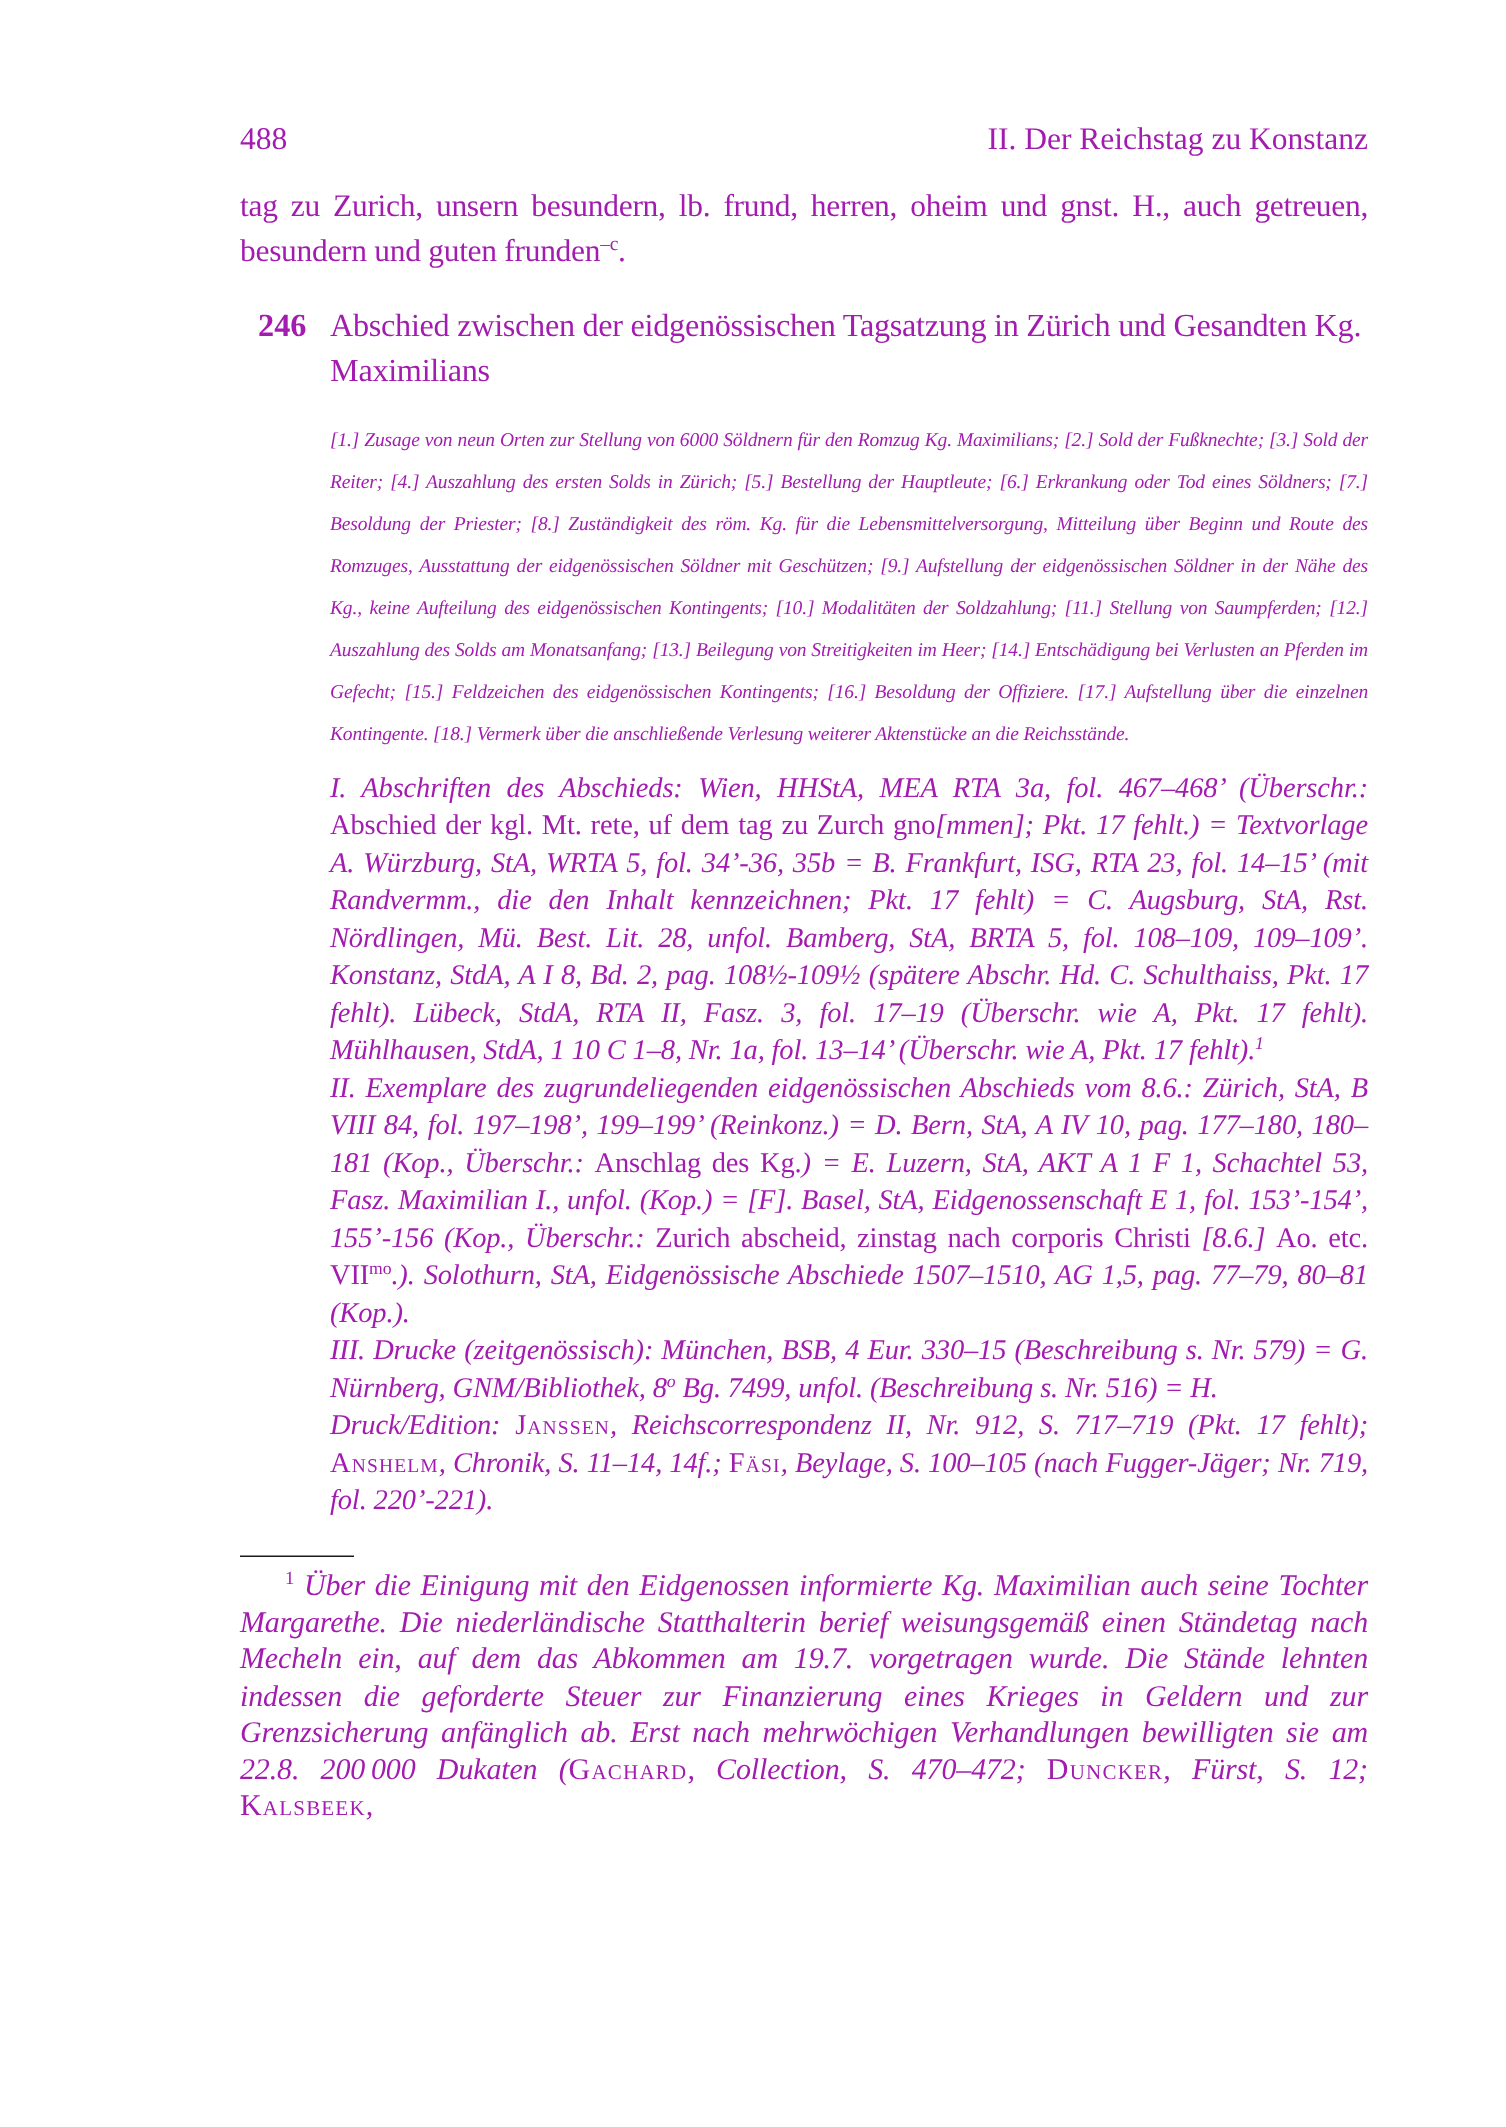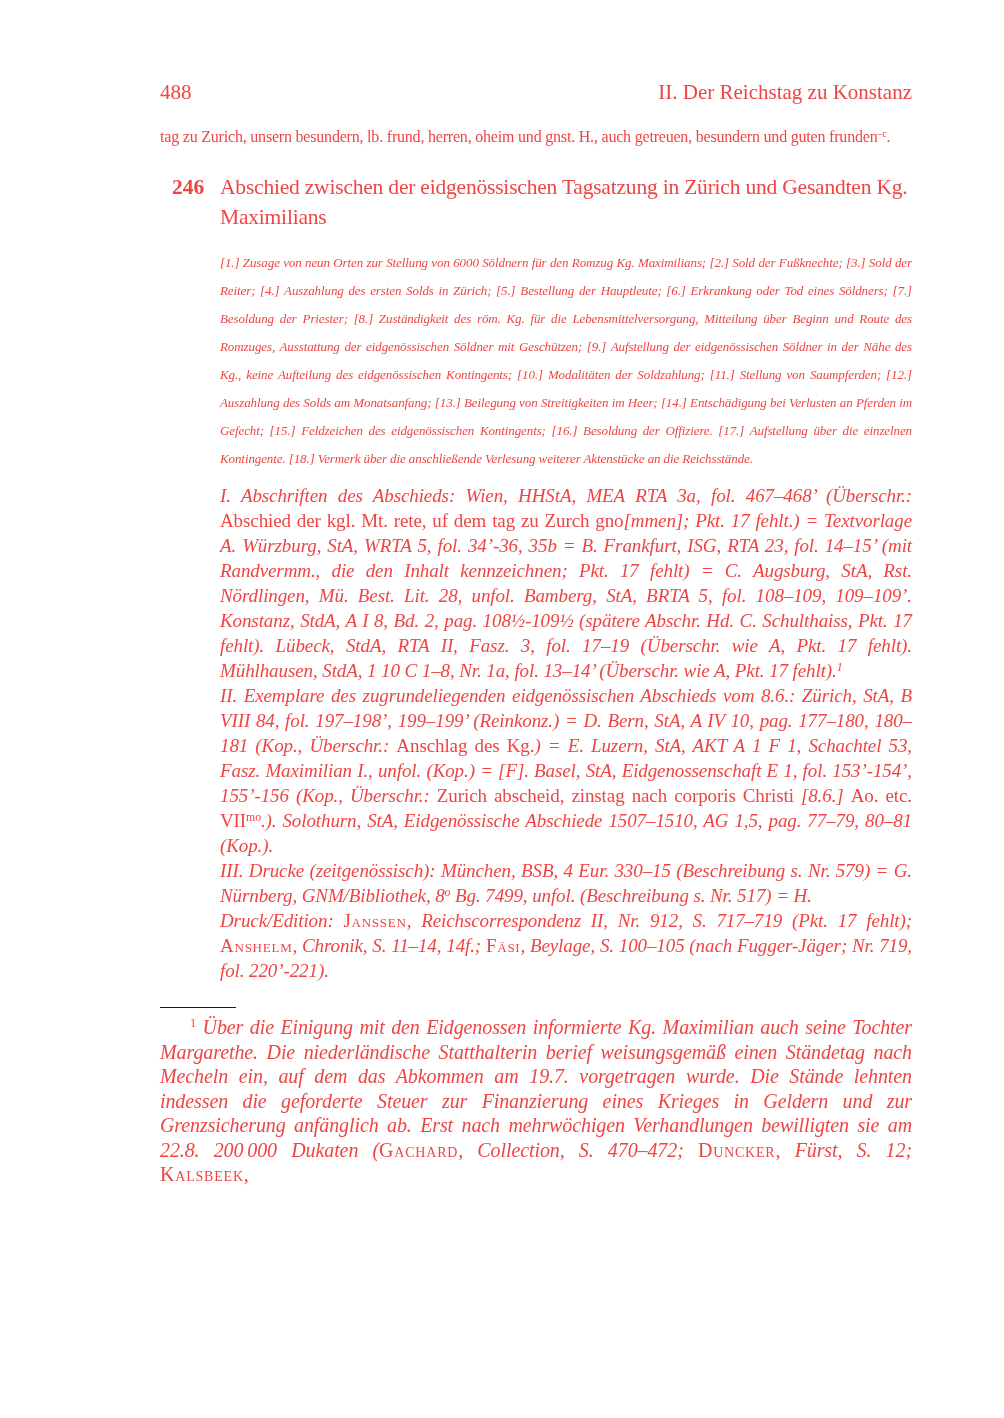--- a/index.html
+++ b/index.html
@@ -1,40 +1,40 @@
 <!DOCTYPE html>
 <html><head>
 <meta charset="utf-8">
 <style>
   html,body{margin:0;padding:0;background:#e8e8e8;}
   .page{
     position:relative;
     width:1004px;height:1418px;
     margin:0 auto;
     background:#ffffff;
-    color:#ef4444;
+    color:#a21caf;
     font-family:"Liberation Serif", "DejaVu Serif", serif;
     box-sizing:border-box;
     padding:78px 92px 0 160px;
     overflow:hidden;
   }
   
   .page-header{
     position:relative;
     height:28px;
     font-size:21px;
     line-height:28px;
     margin-bottom:16px;
   }
   .page-number{position:absolute;left:0;top:0;}
   .running-title{display:block;text-align:right;}
   
   .intro{
     margin:0 0 20px 0;
-    font-size:16px;
+    font-size:21px;
     line-height:30px;
     text-align:justify;
     text-align-last:left;
     letter-spacing:-0.2px;
   }
   
   .entry-heading{
     position:relative;
     margin:0 0 17px 0;
     padding-left:60px;
@@ -112,21 +112,21 @@
 
   <div class="entry-heading">
     <span class="entry-number">246</span>
     <h1 class="entry-title">Abschied zwischen der eidgenössischen Tagsatzung in Zürich und Gesandten Kg. Maximilians</h1>
   </div>
 
   <div class="indent-block">
     <p class="summary">[1.] Zusage von neun Orten zur Stellung von 6000 Söldnern für den Romzug Kg. Maximilians; [2.] Sold der Fußknechte; [3.] Sold der Reiter; [4.] Auszahlung des ersten Solds in Zürich; [5.] Bestellung der Hauptleute; [6.] Erkrankung oder Tod eines Söldners; [7.] Besoldung der Priester; [8.] Zuständigkeit des röm. Kg. für die Lebensmittelversorgung, Mitteilung über Beginn und Route des Romzuges, Ausstattung der eidgenössischen Söldner mit Geschützen; [9.] Aufstellung der eidgenössischen Söldner in der Nähe des Kg., keine Aufteilung des eidgenössischen Kontingents; [10.] Modalitäten der Soldzahlung; [11.] Stellung von Saumpferden; [12.] Auszahlung des Solds am Monatsanfang; [13.] Beilegung von Streitigkeiten im Heer; [14.] Entschädigung bei Verlusten an Pferden im Gefecht; [15.] Feldzeichen des eidgenössischen Kontingents; [16.] Besoldung der Offiziere. [17.] Aufstellung über die einzelnen Kontingente. [18.] Vermerk über die anschließende Verlesung weiterer Aktenstücke an die Reichsstände.</p>
     <p class="apparatus"><span class="seg-i">I. Abschriften des Abschieds: Wien, HHStA, MEA RTA 3a, fol. 467–468’ (Überschr.: </span><span class="seg-r">Abschied der kgl. Mt. rete, uf dem tag zu Zurch gno</span><span class="seg-i">[mmen]; Pkt. 17 fehlt.) = Textvorlage A. Würzburg, StA, WRTA 5, fol. 34’-36, 35b = B. Frankfurt, ISG, RTA 23, fol. 14–15’ (mit Randvermm., die den Inhalt kennzeichnen; Pkt. 17 fehlt) = C. Augsburg, StA, Rst. Nördlingen, Mü. Best. Lit. 28, unfol. Bamberg, StA, BRTA 5, fol. 108–109, 109–109’. Konstanz, StdA, A I 8, Bd. 2, pag. 108½-109½ (spätere Abschr. Hd. C. Schulthaiss, Pkt. 17 fehlt). Lübeck, StdA, RTA II, Fasz. 3, fol. 17–19 (Überschr. wie A, Pkt. 17 fehlt). Mühlhausen, StdA, 1 10 C 1–8, Nr. 1a, fol. 13–14’ (Überschr. wie A, Pkt. 17 fehlt).</span><span class="seg-isup">1</span></p>
     <p class="apparatus"><span class="seg-i">II. Exemplare des zugrundeliegenden eidgenössischen Abschieds vom 8.6.: Zürich, StA, B VIII 84, fol. 197–198’, 199–199’ (Reinkonz.) = D. Bern, StA, A IV 10, pag. 177–180, 180–181 (Kop., Überschr.: </span><span class="seg-r">Anschlag des Kg.</span><span class="seg-i">) = E. Luzern, StA, AKT A 1 F 1, Schachtel 53, Fasz. Maximilian I., unfol. (Kop.) = [F]. Basel, StA, Eidgenossenschaft E 1, fol. 153’-154’, 155’-156 (Kop., Überschr.: </span><span class="seg-r">Zurich abscheid, zinstag nach corporis Christi </span><span class="seg-i">[8.6.] </span><span class="seg-r">Ao. etc. VII</span><span class="seg-sup">mo</span><span class="seg-i">.). Solothurn, StA, Eidgenössische Abschiede 1507–1510, AG 1,5, pag. 77–79, 80–81 (Kop.).</span></p>
-    <p class="apparatus"><span class="seg-i">III. Drucke (zeitgenössisch): München, BSB, 4 Eur. 330–15 (Beschreibung s. Nr. 579) = G. Nürnberg, GNM/Bibliothek, 8</span><span class="seg-isup">o</span><span class="seg-i"> Bg. 7499, unfol. (Beschreibung s. Nr. 517) = H.</span></p>
+    <p class="apparatus"><span class="seg-i">III. Drucke (zeitgenössisch): München, BSB, 4 Eur. 330–15 (Beschreibung s. Nr. 579) = G. Nürnberg, GNM/Bibliothek, 8</span><span class="seg-isup">o</span><span class="seg-i"> Bg. 7499, unfol. (Beschreibung s. Nr. 516) = H.</span></p>
     <p class="apparatus"><span class="seg-i">Druck/Edition: </span><span class="seg-sc">Janssen</span><span class="seg-i">, Reichscorrespondenz II, Nr. 912, S. 717–719 (Pkt. 17 fehlt); </span><span class="seg-sc">Anshelm</span><span class="seg-i">, Chronik, S. 11–14, 14f.; </span><span class="seg-sc">Fäsi</span><span class="seg-i">, Beylage, S. 100–105 (nach Fugger-Jäger; Nr. 719, fol. 220’-221).</span></p>
   </div>
 
   <footer class="footnote-area">
     <div class="footnote-rule"></div>
     <p class="footnote"><span class="seg-sup">1</span><span class="seg-i"> Über die Einigung mit den Eidgenossen informierte Kg. Maximilian auch seine Tochter Margarethe. Die niederländische Statthalterin berief weisungsgemäß einen Ständetag nach Mecheln ein, auf dem das Abkommen am 19.7. vorgetragen wurde. Die Stände lehnten indessen die geforderte Steuer zur Finanzierung eines Krieges in Geldern und zur Grenzsicherung anfänglich ab. Erst nach mehrwöchigen Verhandlungen bewilligten sie am 22.8. 200 000 Dukaten (</span><span class="seg-sc">Gachard</span><span class="seg-i">, Collection, S. 470–472; </span><span class="seg-sc">Duncker</span><span class="seg-i">, Fürst, S. 12; </span><span class="seg-sc">Kalsbeek</span><span class="seg-i">,</span></p>
   </footer>
 
 </div>
 

